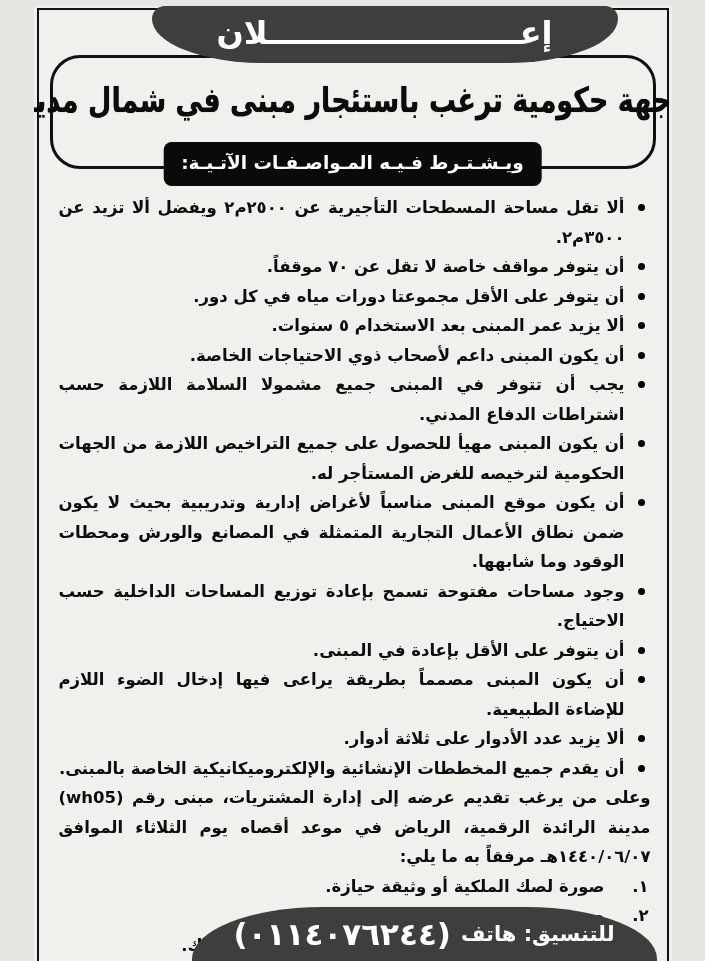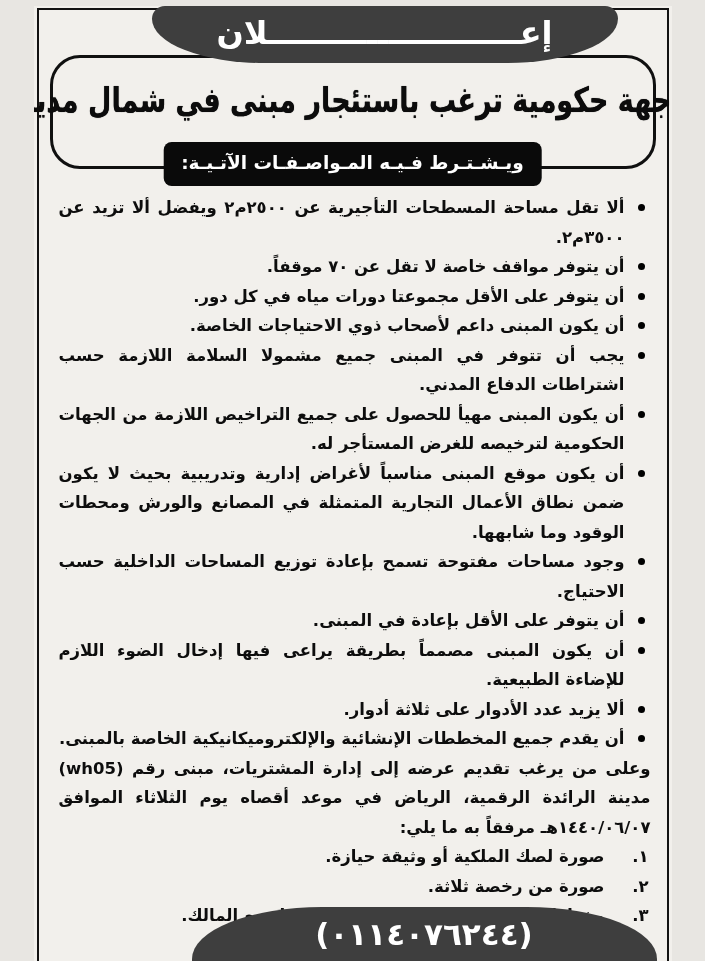--- a/index.html
+++ b/index.html
@@ -93,20 +93,21 @@
   <div class="titlebox"></div>
   <div class="title-text">جهة حكومية ترغب باستئجار مبنى في شمال مدينة الرياض</div>
 
   <div class="strip">ويـشـتـرط فـيـه المـواصـفـات الآتـيـة:</div>
 
   <div class="body">
     <ul class="bullets">
       <li>ألا تقل مساحة المسطحات التأجيرية عن ٢٥٠٠م٢ ويفضل ألا تزيد عن ٣٥٠٠م٢.</li>
       <li>أن يتوفر مواقف خاصة لا تقل عن ٧٠ موقفاً.</li>
       <li>أن يتوفر على الأقل مجموعتا دورات مياه في كل دور.</li>
+      <li>ألا يزيد عمر المبنى بعد الاستخدام ٥ سنوات.</li>
       <li>أن يكون المبنى داعم لأصحاب ذوي الاحتياجات الخاصة.</li>
       <li>يجب أن تتوفر في المبنى جميع مشمولا السلامة اللازمة حسب اشتراطات الدفاع المدني.</li>
       <li>أن يكون المبنى مهيأ للحصول على جميع التراخيص اللازمة من الجهات الحكومية لترخيصه للغرض المستأجر له.</li>
       <li>أن يكون موقع المبنى مناسباً لأغراض إدارية وتدريبية بحيث لا يكون ضمن نطاق الأعمال التجارية المتمثلة في المصانع والورش ومحطات الوقود وما شابهها.</li>
       <li>وجود مساحات مفتوحة تسمح بإعادة توزيع المساحات الداخلية حسب الاحتياج.</li>
       <li>أن يتوفر على الأقل بإعادة في المبنى.</li>
       <li>أن يكون المبنى مصمماً بطريقة يراعى فيها إدخال الضوء اللازم للإضاءة الطبيعية.</li>
       <li>ألا يزيد عدد الأدوار على ثلاثة أدوار.</li>
       <li>أن يقدم جميع المخططات الإنشائية والإلكتروميكانيكية الخاصة بالمبنى.</li>
     </ul>
@@ -131,15 +132,16 @@
         <span class="txt">تقرير من مكتب هندسي يفيد بسلامة المبنى.</span>
       </li>
       <li>
         <span class="num">٥.</span>
         <span class="txt">تقرير من الدفاع المدني يفيد بتوفير جميع وسائل السلامة اللازمة.</span>
       </li>
     </ol>
   </div>
 
   <div class="footer">
+    <span class="label">للتنسيق: هاتف</span>
     <span class="phone">(٠١١٤٠٧٦٢٤٤)</span>
   </div>
 </div>
 
 </body></html>

